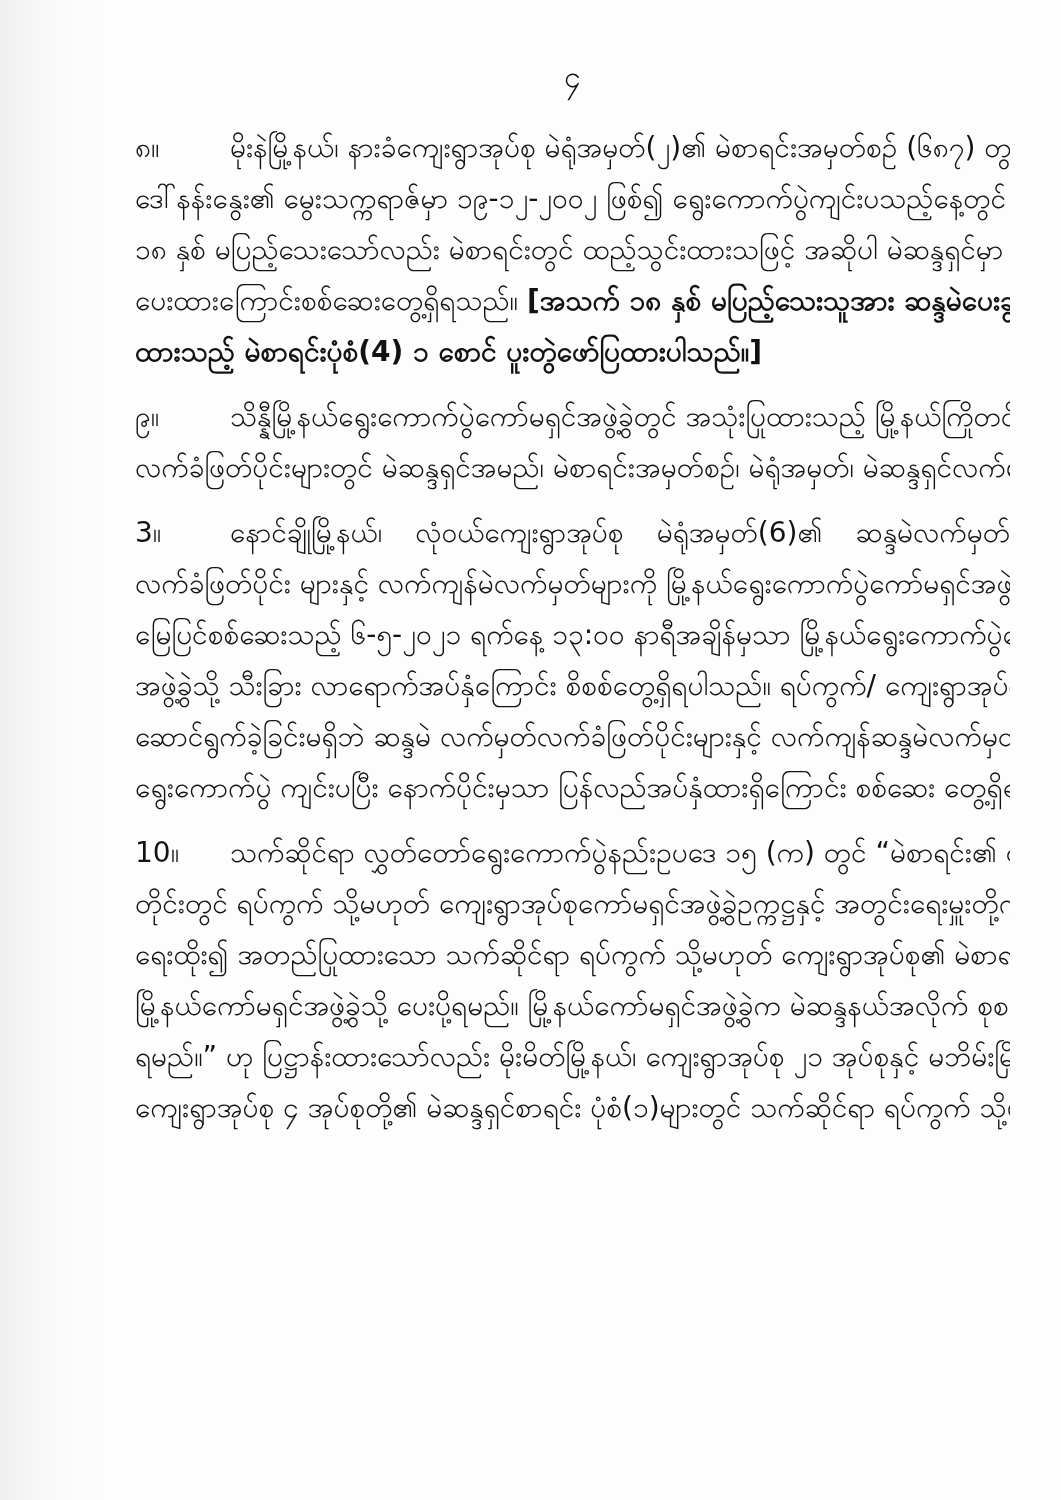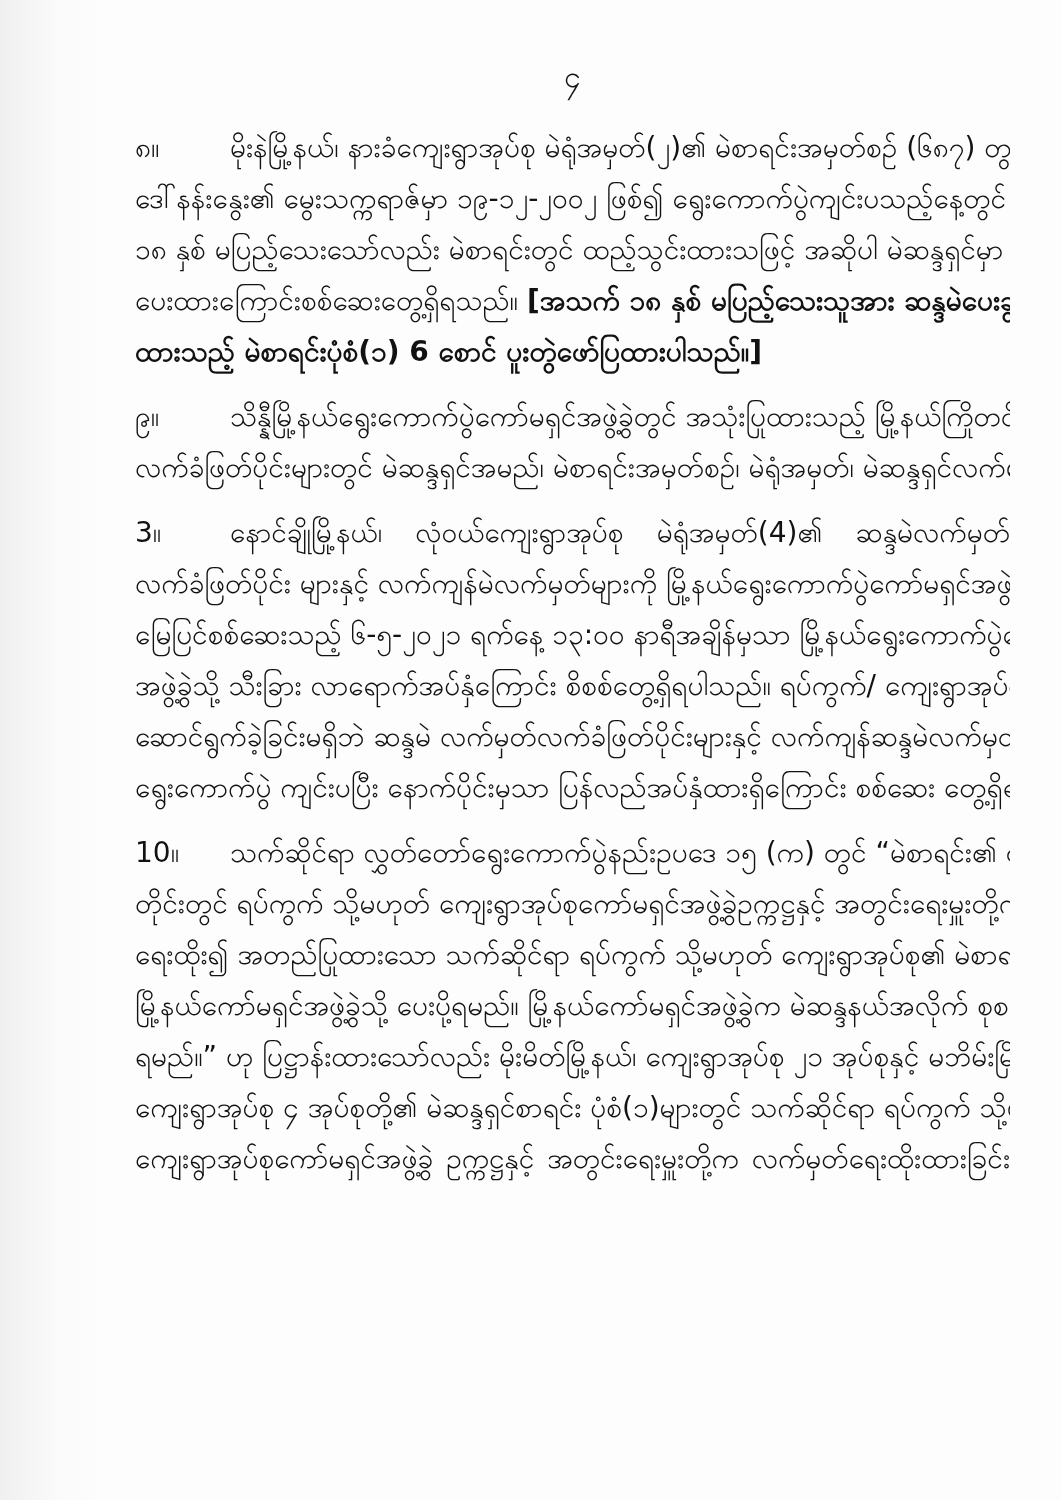--- a/index.html
+++ b/index.html
@@ -61,37 +61,36 @@
 
 <div class="page">
   <div class="scan-edge"></div>
   <div class="page-number">၄</div>
   <div class="doc-body" id="doc-body">
       <div class="para">
         <div class="line"><span class="para-num">၈။</span><span class="seg">မိုးနဲမြို့နယ်၊ နားခံကျေးရွာအုပ်စု မဲရုံအမှတ်(၂)၏ မဲစာရင်းအမှတ်စဉ် (၆၈၇) တွင်</span></div>
         <div class="line"><span class="seg">ဒေါ်နန်းနွေး၏ မွေးသက္ကရာဇ်မှာ ၁၉-၁၂-၂၀၀၂ ဖြစ်၍ ရွေးကောက်ပွဲကျင်းပသည့်နေ့တွင် အသက်</span></div>
         <div class="line"><span class="seg">၁၈ နှစ် မပြည့်သေးသော်လည်း မဲစာရင်းတွင် ထည့်သွင်းထားသဖြင့် အဆိုပါ မဲဆန္ဒရှင်မှာ ဆန္ဒမဲ</span></div>
         <div class="line"><span class="seg">ပေးထားကြောင်းစစ်ဆေးတွေ့ရှိရသည်။ </span><span class="seg bold">[အသက် ၁၈ နှစ် မပြည့်သေးသူအား ဆန္ဒမဲပေးခွင့်ပြု</span></div>
-        <div class="line no-just"><span class="seg bold">ထားသည့် မဲစာရင်းပုံစံ(၁) 6 စောင် ပူးတွဲဖော်ပြထားပါသည်။]</span></div>
+        <div class="line no-just"><span class="seg bold">ထားသည့် မဲစာရင်းပုံစံ(4) ၁ စောင် ပူးတွဲဖော်ပြထားပါသည်။]</span></div>
       </div>
       <div class="para">
         <div class="line"><span class="para-num">၉။</span><span class="seg">သိန္နီမြို့နယ်ရွေးကောက်ပွဲကော်မရှင်အဖွဲ့ခွဲတွင် အသုံးပြုထားသည့် မြို့နယ်ကြိုတင်မဲ</span></div>
         <div class="line"><span class="seg">လက်ခံဖြတ်ပိုင်းများတွင် မဲဆန္ဒရှင်အမည်၊ မဲစာရင်းအမှတ်စဉ်၊ မဲရုံအမှတ်၊ မဲဆန္ဒရှင်လက်မှတ် စသည့်</span></div>
       </div>
       <div class="para">
-        <div class="line"><span class="para-num">3။</span><span class="seg">နောင်ချိုမြို့နယ်၊ လုံဝယ်ကျေးရွာအုပ်စု မဲရုံအမှတ်(4)၏ ဆန္ဒမဲလက်မှတ်</span></div>
+        <div class="line"><span class="para-num">3။</span><span class="seg">နောင်ချိုမြို့နယ်၊ လုံဝယ်ကျေးရွာအုပ်စု မဲရုံအမှတ်(6)၏ ဆန္ဒမဲလက်မှတ်</span></div>
         <div class="line"><span class="seg">လက်ခံဖြတ်ပိုင်း များနှင့် လက်ကျန်မဲလက်မှတ်များကို မြို့နယ်ရွေးကောက်ပွဲကော်မရှင်အဖွဲ့ခွဲသို့</span></div>
         <div class="line"><span class="seg">မြေပြင်စစ်ဆေးသည့် ၆-၅-၂၀၂၁ ရက်နေ့ ၁၃:၀၀ နာရီအချိန်မှသာ မြို့နယ်ရွေးကောက်ပွဲကော်မရှင်</span></div>
         <div class="line"><span class="seg">အဖွဲ့ခွဲသို့ သီးခြား လာရောက်အပ်နှံကြောင်း စိစစ်တွေ့ရှိရပါသည်။ ရပ်ကွက်/ ကျေးရွာအုပ်စု</span></div>
         <div class="line"><span class="seg">ဆောင်ရွက်ခဲ့ခြင်းမရှိဘဲ ဆန္ဒမဲ လက်မှတ်လက်ခံဖြတ်ပိုင်းများနှင့် လက်ကျန်ဆန္ဒမဲလက်မှတ်များကို</span></div>
         <div class="line no-just"><span class="seg">ရွေးကောက်ပွဲ ကျင်းပပြီး နောက်ပိုင်းမှသာ ပြန်လည်အပ်နှံထားရှိကြောင်း စစ်ဆေး တွေ့ရှိရပါသည်။</span></div>
       </div>
       <div class="para">
         <div class="line"><span class="para-num">10။</span><span class="seg">သက်ဆိုင်ရာ လွှတ်တော်ရွေးကောက်ပွဲနည်းဥပဒေ ၁၅ (က) တွင် “မဲစာရင်း၏ စာမျက်နှာ</span></div>
         <div class="line"><span class="seg">တိုင်းတွင် ရပ်ကွက် သို့မဟုတ် ကျေးရွာအုပ်စုကော်မရှင်အဖွဲ့ခွဲဥက္ကဋ္ဌနှင့် အတွင်းရေးမှူးတို့က လက်မှတ်</span></div>
         <div class="line"><span class="seg">ရေးထိုး၍ အတည်ပြုထားသော သက်ဆိုင်ရာ ရပ်ကွက် သို့မဟုတ် ကျေးရွာအုပ်စု၏ မဲစာရင်း နှစ်စုံကို</span></div>
         <div class="line"><span class="seg">မြို့နယ်ကော်မရှင်အဖွဲ့ခွဲသို့ ပေးပို့ရမည်။ မြို့နယ်ကော်မရှင်အဖွဲ့ခွဲက မဲဆန္ဒနယ်အလိုက် စုစည်း</span></div>
         <div class="line"><span class="seg">ရမည်။” ဟု ပြဋ္ဌာန်းထားသော်လည်း မိုးမိတ်မြို့နယ်၊ ကျေးရွာအုပ်စု ၂၁ အုပ်စုနှင့် မဘိမ်းမြို့နယ်၊</span></div>
         <div class="line"><span class="seg">ကျေးရွာအုပ်စု ၄ အုပ်စုတို့၏ မဲဆန္ဒရှင်စာရင်း ပုံစံ(၁)များတွင် သက်ဆိုင်ရာ ရပ်ကွက် သို့မဟုတ်</span></div>
-        <div class="line"><span class="seg">ကျေးရွာအုပ်စုကော်မရှင်အဖွဲ့ခွဲ ဥက္ကဋ္ဌနှင့် အတွင်းရေးမှူးတို့က လက်မှတ်ရေးထိုးထားခြင်း</span></div>
       </div>
     </div>
 </div>
 
 </body></html>

